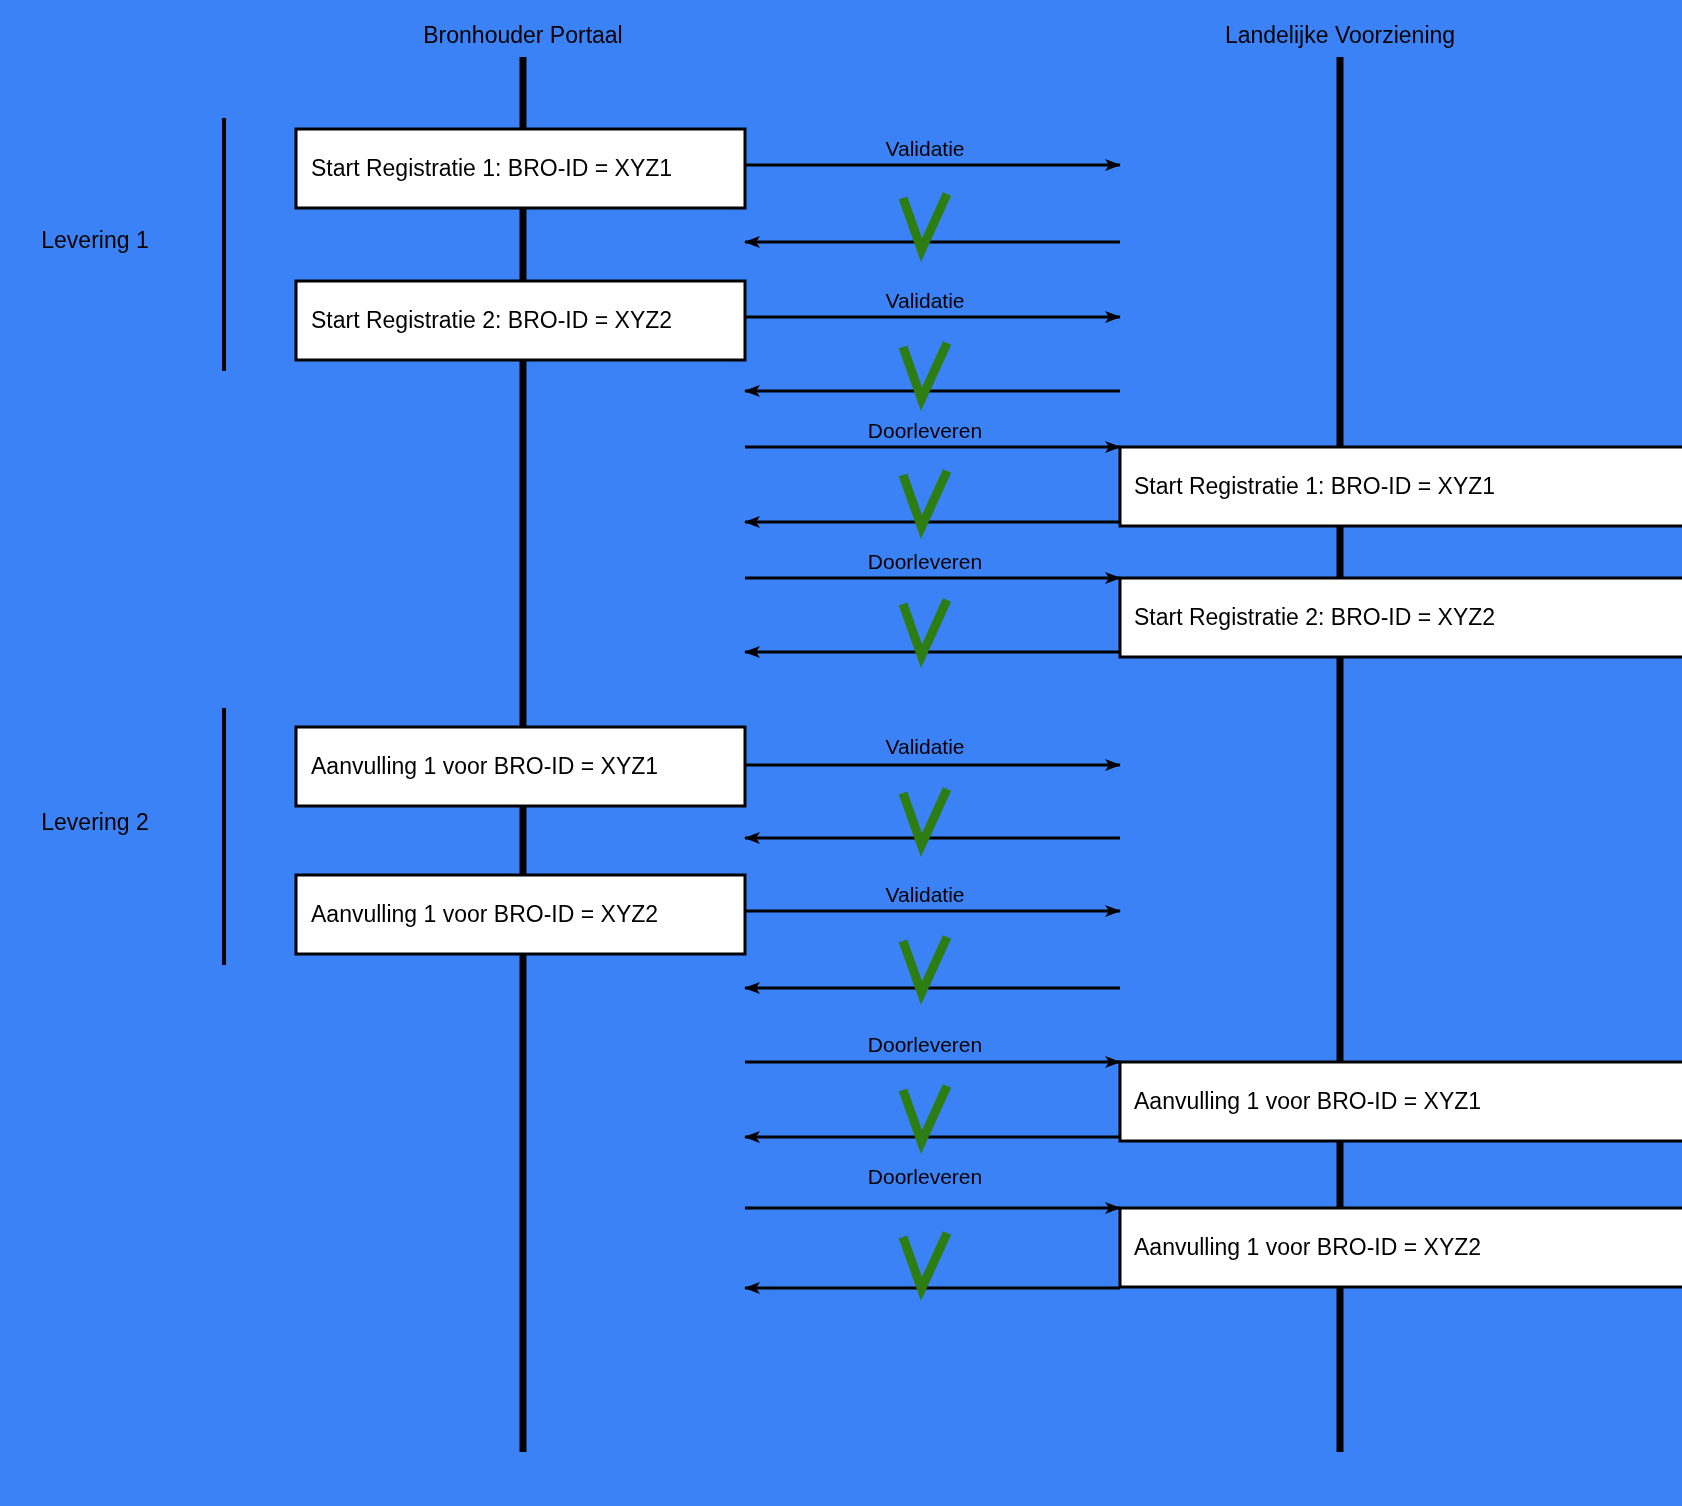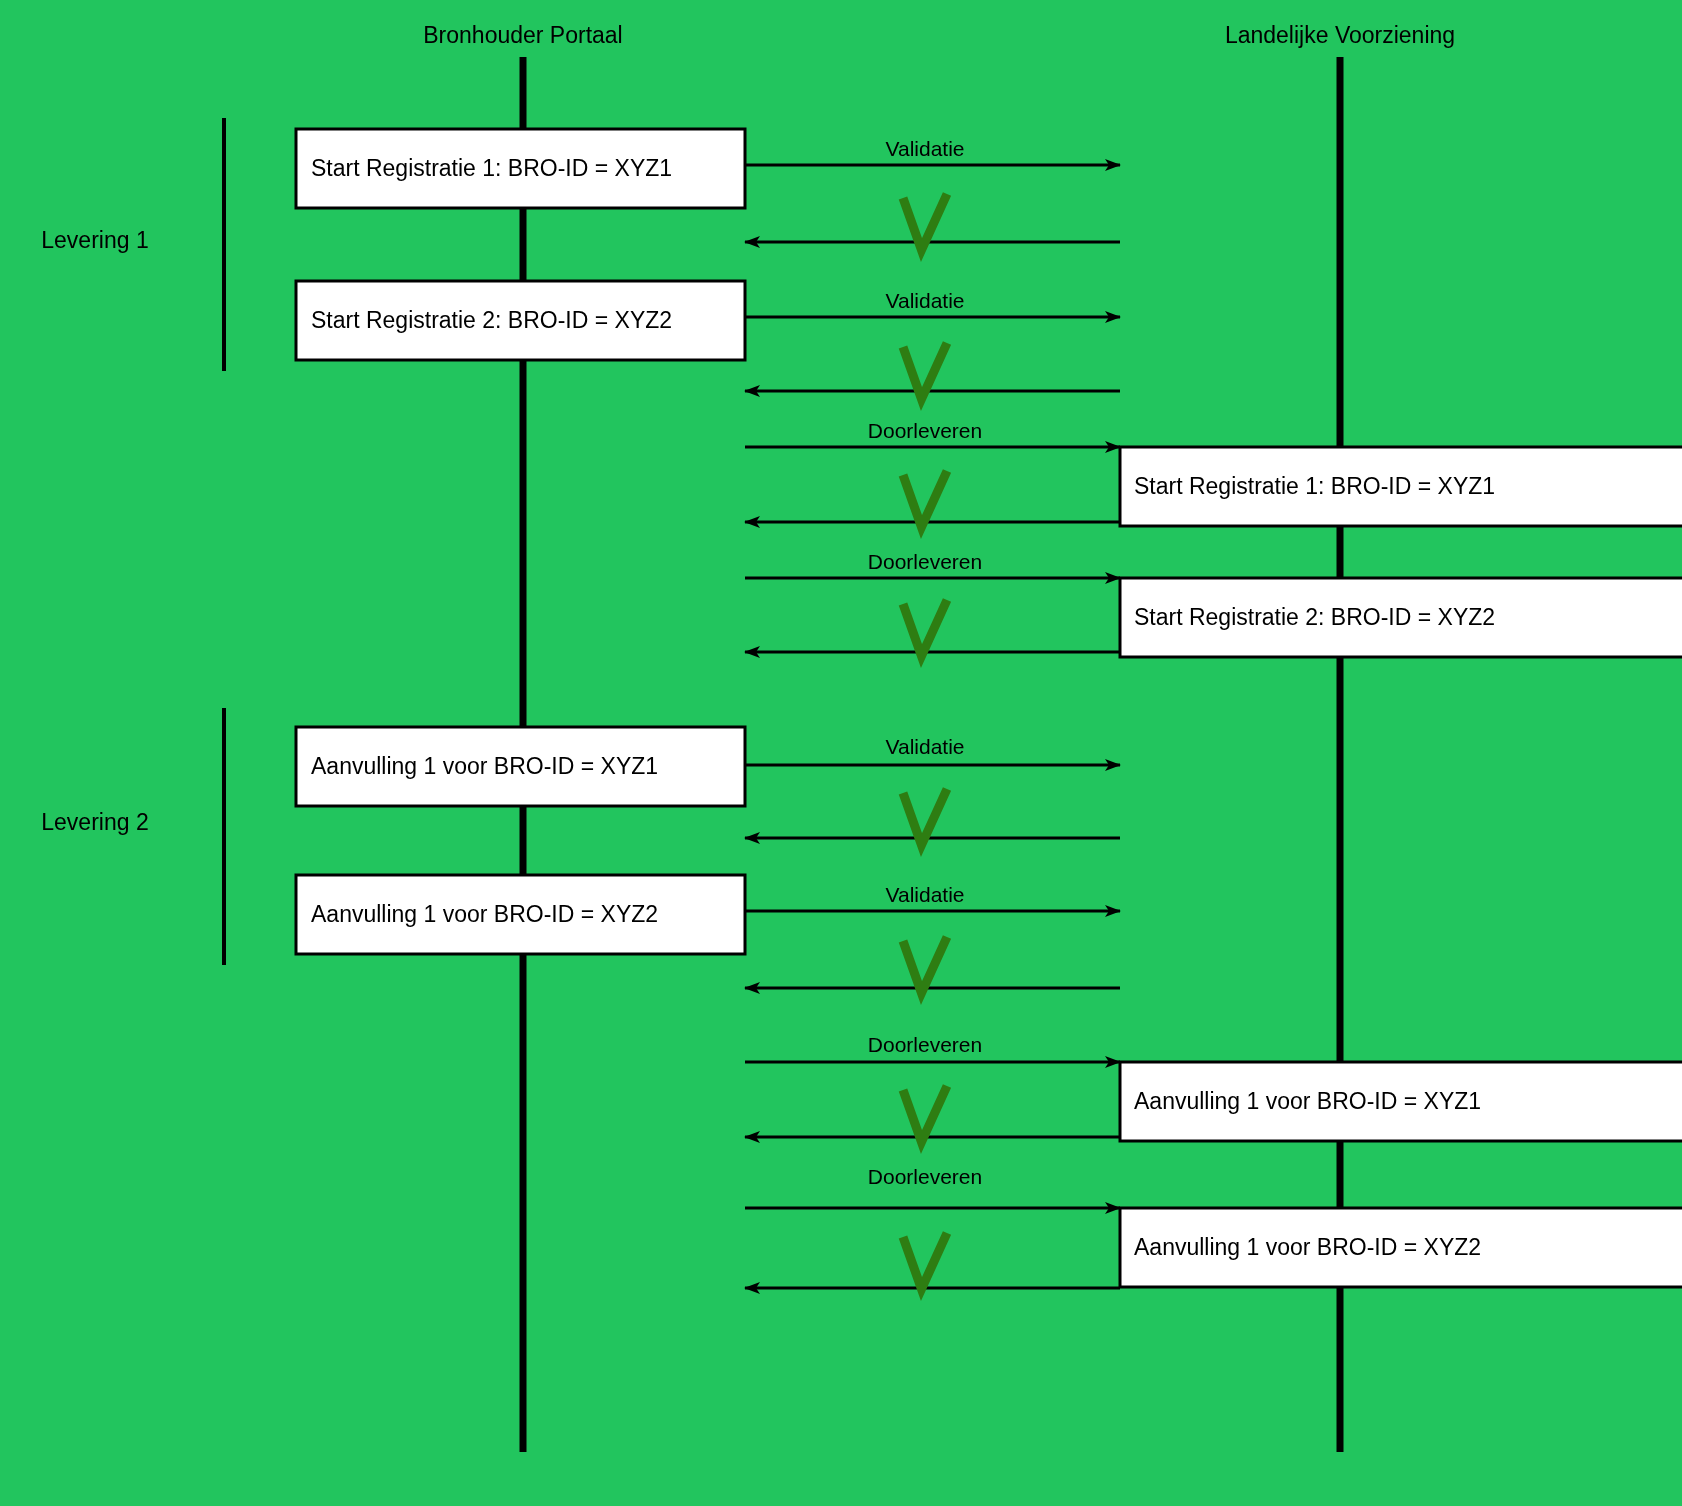--- a/index.html
+++ b/index.html
@@ -4,21 +4,21 @@
 <style>
   html, body {
     margin: 0;
     padding: 0;
     background: #ffffff;
   }
   #stage {
     position: relative;
     width: 1682px;
     height: 1506px;
-    background: #22c55e;
+    background: #3b82f6;
     overflow: hidden;
     font-family: "Liberation Sans", sans-serif;
   }
   svg.diagram {
     position: absolute;
     top: 0;
     left: 0;
     width: 1682px;
     height: 1506px;
     display: block;

